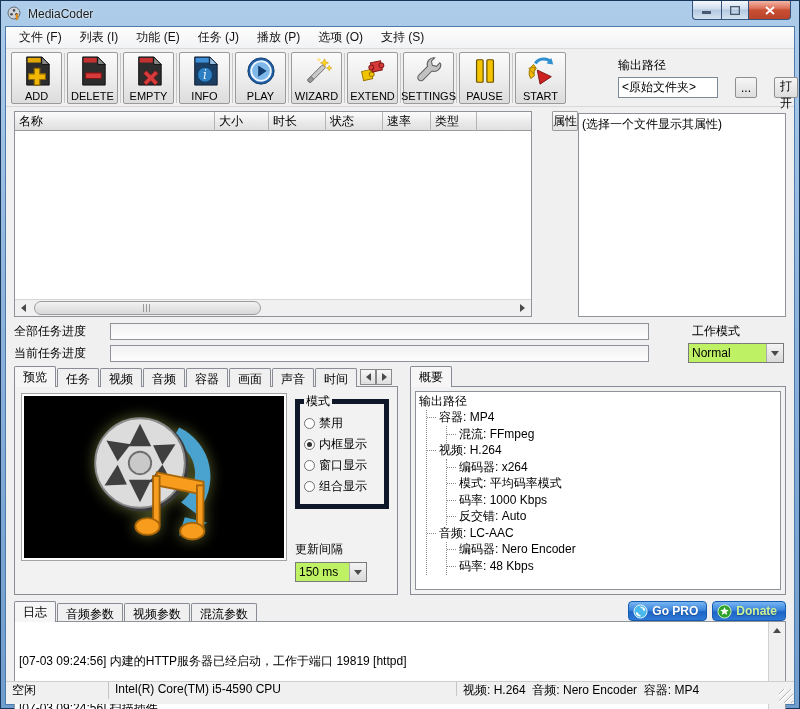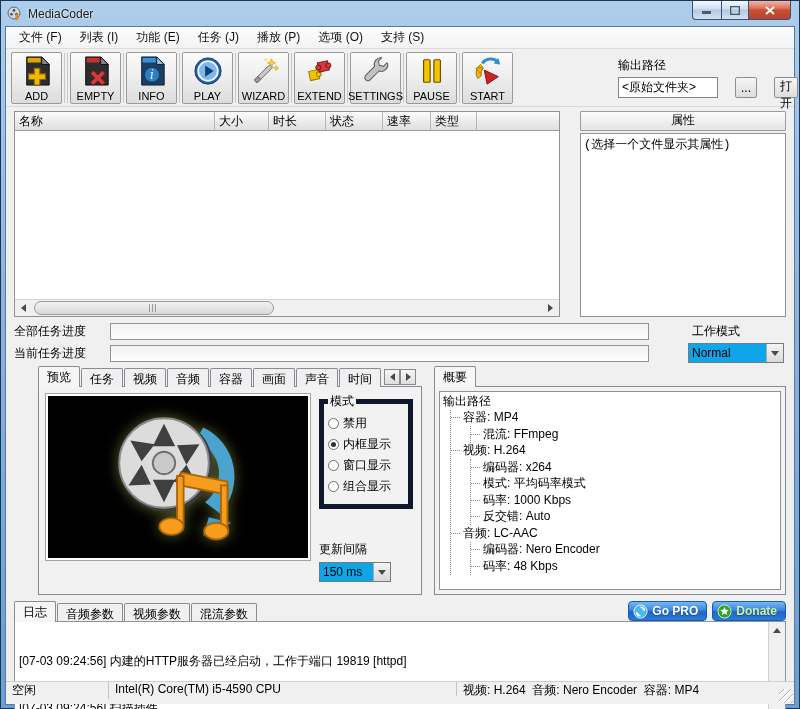--- a/index.html
+++ b/index.html
@@ -68,40 +68,40 @@
     background:linear-gradient(180deg,#f2f2f2,#d8d8d8); border:1px solid #9c9c9c; border-radius:7px;
     display:flex; align-items:center; justify-content:center; }
   .grip-v{ width:9px; height:8px;
     background:repeating-linear-gradient(90deg,#9a9a9a 0 1px,transparent 1px 3px); }
   .arr{ width:0; height:0; }
   .arr.left{ border-top:4px solid transparent; border-bottom:4px solid transparent; border-right:5px solid #4a4a4a; }
   .arr.right{ border-top:4px solid transparent; border-bottom:4px solid transparent; border-left:5px solid #4a4a4a; }
   .arr.up{ border-left:4px solid transparent; border-right:4px solid transparent; border-bottom:5px solid #4a4a4a; }
   .arr.down{ border-left:4px solid transparent; border-right:4px solid transparent; border-top:5px solid #4a4a4a; }
 
-  .props{ width:206px; display:flex; flex-direction:column;font-family:Liberation Mono, monospace; }
+  .props{ width:234px; display:flex; flex-direction:row; }
   .props-header{ height:20px; text-align:center; font-size:12px; line-height:18px;
     background:linear-gradient(180deg,#fcfcfc,#e4e4e4); border:1px solid #9c9c9c; border-radius:1px; }
   .props-body{ flex:1; margin-top:2px; border:1px solid #8e9299; background:#fff; font-size:12px; padding:2px 3px; }
 
   
   .progress-sec{ height:46px; position:relative; padding:3px 8px; }
   .prow{ display:flex; align-items:center; height:19px; margin-bottom:3px; }
   .plabel{ width:96px; font-size:12px; }
   .pbar{ flex:1; margin-right:137px; height:17px; border:1px solid #8e9299;
     background:linear-gradient(180deg,#f2f2f2,#fdfdfd); }
   .workmode{ position:absolute; right:10px; top:4px; width:96px; }
   .wm-label{ font-size:12px; margin-bottom:3px; margin-left:4px; }
-  .combo{ height:20px; border:1px solid #7a7a7a; background:#0ea5e9; display:flex; align-items:center; }
+  .combo{ height:20px; border:1px solid #7a7a7a; background:#bef264; display:flex; align-items:center; }
   .combo .val{ flex:1; font-size:12px; padding:0 3px; white-space:nowrap; overflow:hidden; }
   .combo .drop{ width:17px; align-self:stretch; border-left:1px solid #aaa;
     background:linear-gradient(180deg,#f4f4f4,#d9d9d9); display:flex; align-items:center; justify-content:center; }
 
   
-  .mid{ flex:1; display:flex; padding:1px 8px 4px; gap:12px;margin-left:24px; }
+  .mid{ flex:1; display:flex; padding:1px 8px 4px; gap:12px; }
   .notebook{ display:flex; flex-direction:column; }
   .nb-left{ width:384px; }
   .nb-right{ flex:1; }
   .tabstrip{ display:flex; align-items:flex-end; height:21px; position:relative; }
   .tab{ font-size:12px; padding:2px 8px 3px; border:1px solid #898c95; border-bottom:none;
     background:#f0f0f0; border-radius:2px 2px 0 0; margin-right:1px; height:19px; white-space:nowrap; }
   .tab.active{ background:#f6f6f6; height:21px; position:relative; z-index:2; font-size:12px; }
   .tab-spin{ display:flex; margin-left:2px; margin-bottom:2px; }
   .spin-btn{ width:16px; height:16px; border:1px solid #8a8a8a; background:linear-gradient(180deg,#f7f7f7,#dedede);
     display:flex; align-items:center; justify-content:center; }
@@ -205,20 +205,31 @@
             <path d="M5 1 h16 l8 8 v22 H5 z" fill="#2d2d2d" stroke="#0d0d0d"></path>
             <rect x="6" y="2" width="14" height="5" fill="#e0a700"></rect>
             <path d="M21 1 l8 8 h-8 z" fill="#8a8a8a" stroke="#0d0d0d"></path>
             <path d="M13 13 h6 v6 h6 v6 h-6 v6 h-6 v-6 H7 v-6 h6 z" fill="#f2b705" stroke="#8a6500" stroke-width="1.2"></path>
           </svg>
         </span>
         <span class="tb-label">ADD</span>
       </div>
       <div class="tb-sep"></div>
 
+      <div class="tb-btn">
+        <span class="ic">
+          <svg width="30" height="30" viewBox="0 0 32 32">
+            <path d="M5 1 h16 l8 8 v22 H5 z" fill="#2d2d2d" stroke="#0d0d0d"></path>
+            <rect x="6" y="2" width="14" height="5" fill="#c43131"></rect>
+            <path d="M21 1 l8 8 h-8 z" fill="#8a8a8a" stroke="#0d0d0d"></path>
+            <rect x="8" y="18" width="17" height="6" rx="1" fill="#d63a3a" stroke="#7e1414" stroke-width="1.2"></rect>
+          </svg>
+        </span>
+        <span class="tb-label">DELETE</span>
+      </div>
       <div class="tb-sep"></div>
 
       <div class="tb-btn">
         <span class="ic">
           <svg width="30" height="30" viewBox="0 0 32 32">
             <path d="M5 1 h16 l8 8 v22 H5 z" fill="#2d2d2d" stroke="#0d0d0d"></path>
             <rect x="6" y="2" width="14" height="5" fill="#c43131"></rect>
             <path d="M21 1 l8 8 h-8 z" fill="#8a8a8a" stroke="#0d0d0d"></path>
             <path d="M10 14 l6 6 6 -6 4 4 -6 6 6 6 -4 4 -6 -6 -6 6 -4 -4 6 -6 -6 -6 z" transform="scale(0.78) translate(7,6)" fill="#d63a3a" stroke="#7e1414"></path>
           </svg>

